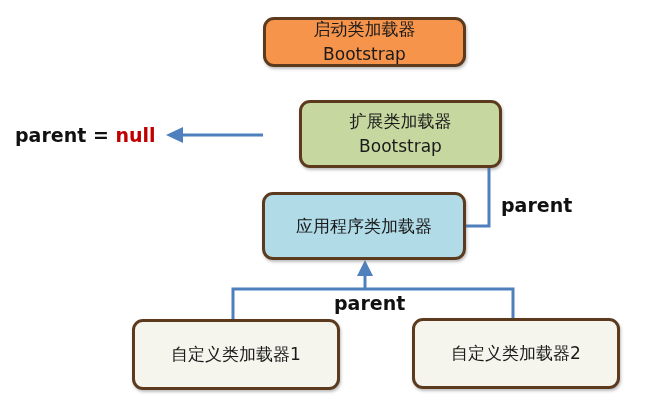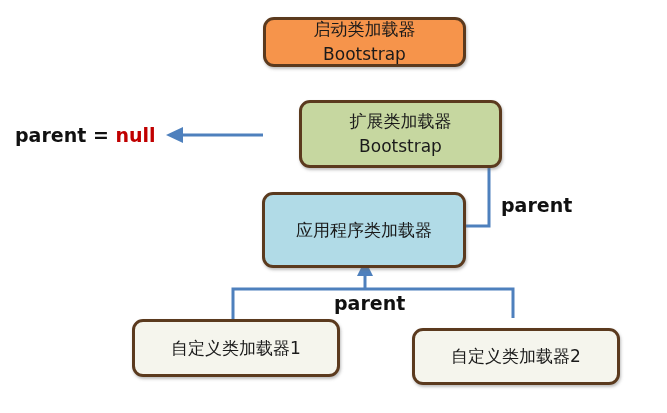--- a/index.html
+++ b/index.html
@@ -25,23 +25,23 @@
     align-items: center;
     justify-content: center;
     text-align: center;
     color: #1a1a1a;
     font-size: 17px;
     line-height: 25px;
     box-shadow: 1px 2px 3px rgba(110,110,110,0.45);
   }
   .node-bootstrap   { left: 263px; top: 17px;  width: 203px; height: 50px; background: #F6944B; }
   .node-extension   { left: 263px; top: 100px; width: 203px; height: 68px; background: #C6D7A0; margin-left: 36px; }
-  .node-application { left: 262px; top: 192px; width: 204px; height: 76px; background: #B1DBE7; }
-  .node-custom1     { left: 132px; top: 319px; width: 208px; height: 58px; background: #F5F5ED; }
-  .node-custom2     { left: 412px; top: 328px; width: 208px; height: 57px; background: #F5F5ED; }
+  .node-application { left: 262px; top: 192px; width: 204px; height: 68px; background: #B1DBE7; }
+  .node-custom1     { left: 132px; top: 319px; width: 208px; height: 71px; background: #F5F5ED; }
+  .node-custom2     { left: 412px; top: 318px; width: 208px; height: 71px; background: #F5F5ED; }
 
   svg.connectors {
     position: absolute;
     left: 0; top: 0;
     width: 667px; height: 413px;
     pointer-events: none;
   }
   .conn {
     stroke: #4E80BD;
     stroke-width: 3;

